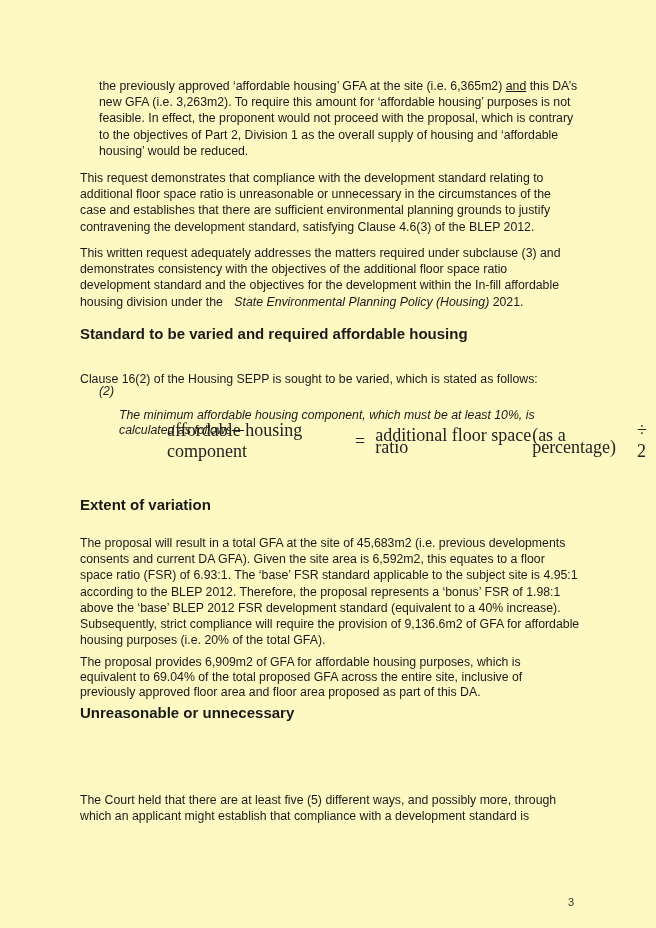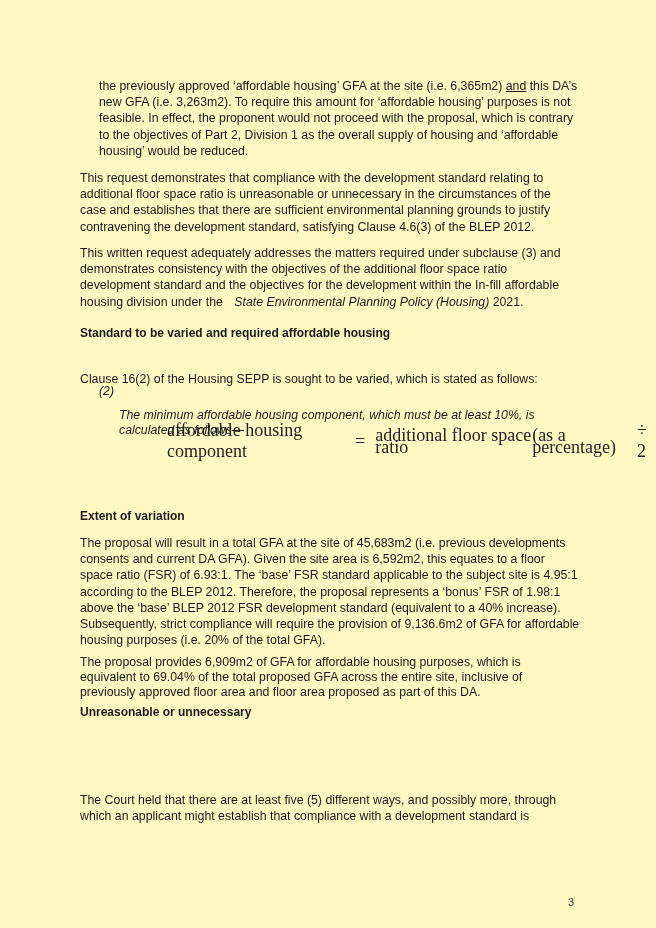--- a/index.html
+++ b/index.html
@@ -9,21 +9,21 @@
       background: #fef9c3; color: #1a1a1a;
       font-family: "Liberation Sans", sans-serif;
     }
     .para {
       position: absolute; left: 80px; width: 500px;
       font-size: 12.3px; line-height: 16.2px; margin: 0;
     }
     .para.indent { left: 99px; width: 481px; }
     .heading {
       position: absolute; left: 80px; font-weight: bold;
-      font-size: 12px; line-height: 17px; margin: 0;
+      font-size: 15px; line-height: 17px; margin: 0;
     }
     .quote {
       position: absolute; left: 99px; width: 470px;
       font-size: 12.3px; line-height: 15px; font-style: italic; margin: 0;
     }
     .quote .num { position: absolute; left: 0; top: 0; }
     .quote .qtext { display: block; padding-left: 20px; margin-top: 24px; }
     .u { text-decoration: underline; }
     .i { font-style: italic; margin-left: 8px; }
     .formula {
@@ -63,21 +63,21 @@
   <div class="formula">
     <span class="lhs">affordable housing component</span>
     <span class="eq">=</span>
     <span class="frac">
       <span>additional floor space ratio</span>
       <span>(as a percentage)</span>
     </span>
     <span>÷ 2</span>
   </div>
 
-  <h2 class="heading" style="top:508px;">Extent of variation</h2>
+  <h2 class="heading" style="top:496px;">Extent of variation</h2>
 
   <p class="para" style="top:535px;">The proposal will result in a total GFA at the site of 45,683m2 (i.e. previous developments consents and current DA GFA). Given the site area is 6,592m2, this equates to a floor space ratio (FSR) of 6.93:1. The ‘base’ FSR standard applicable to the subject site is 4.95:1 according to the BLEP 2012. Therefore, the proposal represents a ‘bonus’ FSR of 1.98:1 above the ‘base’ BLEP 2012 FSR development standard (equivalent to a 40% increase). Subsequently, strict compliance will require the provision of 9,136.6m2 of GFA for affordable housing purposes (i.e. 20% of the total GFA).</p>
 
   <p class="para" style="top:655px; line-height:15px;">The proposal provides 6,909m2 of GFA for affordable housing purposes, which is equivalent to 69.04% of the total proposed GFA across the entire site, inclusive of previously approved floor area and floor area proposed as part of this DA.</p>
 
   <h2 class="heading" style="top:704px;">Unreasonable or unnecessary</h2>
 
 
   <p class="para" style="top:792px;">The Court held that there are at least five (5) different ways, and possibly more, through which an applicant might establish that compliance with a development standard is</p>
 

